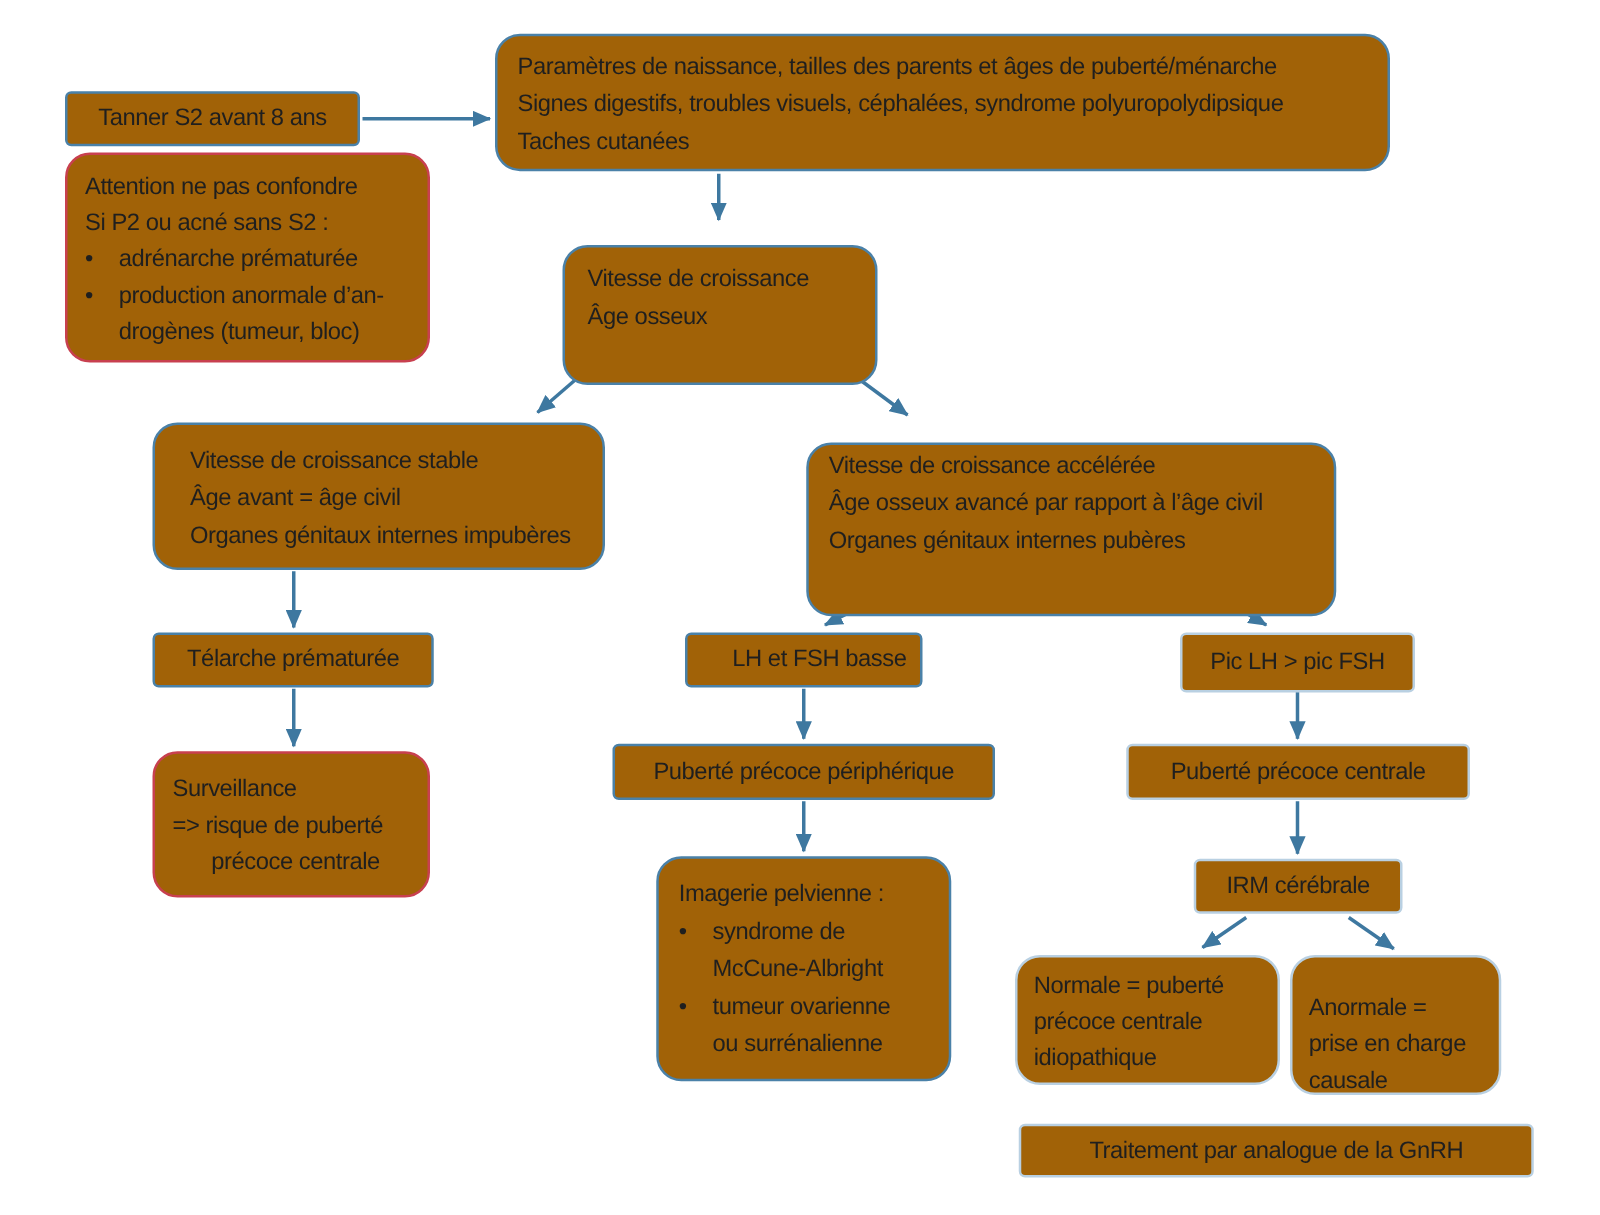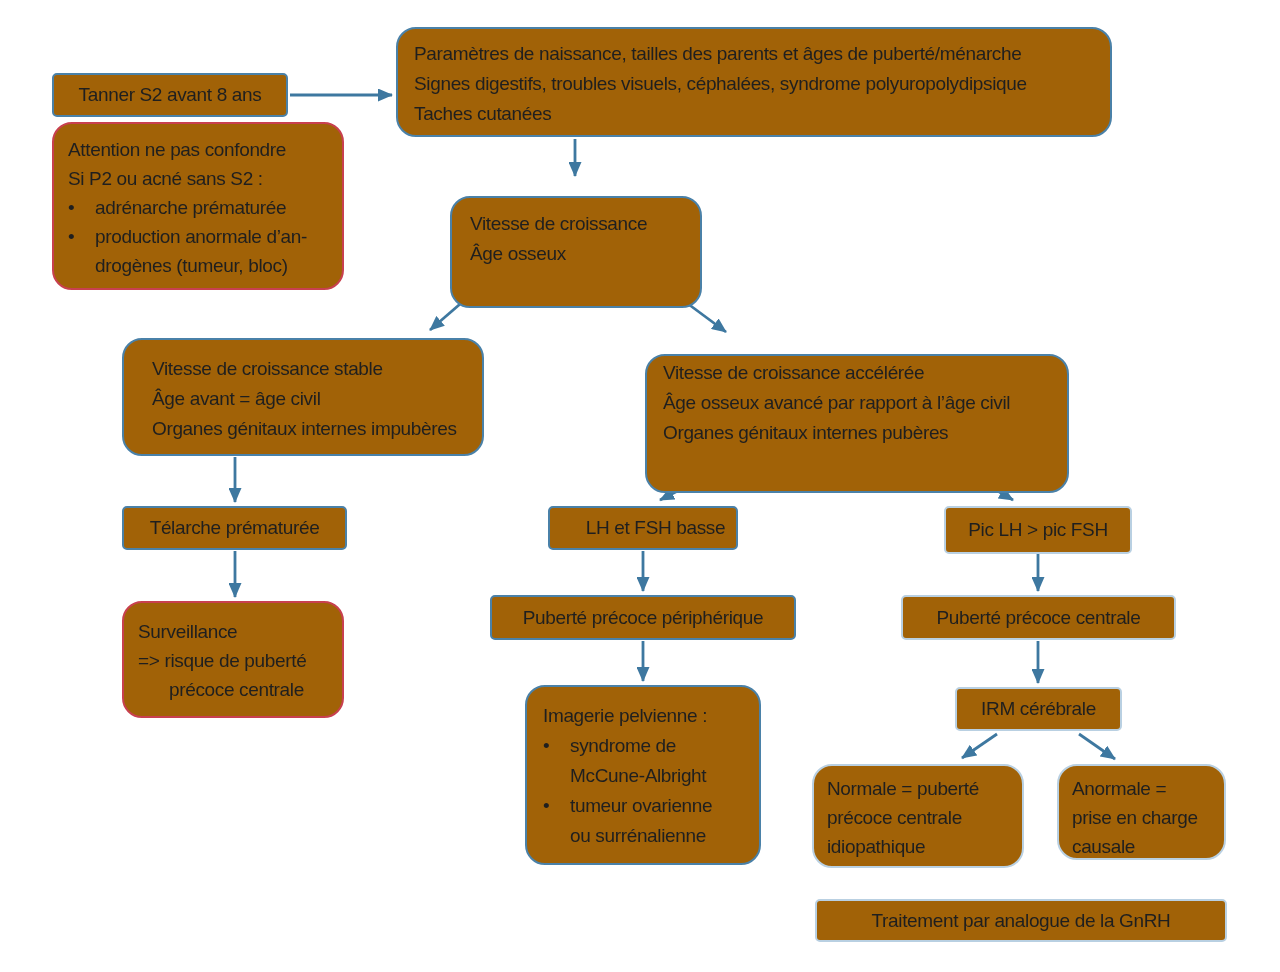--- a/index.html
+++ b/index.html
@@ -151,21 +151,21 @@
   <div class="node pill light" style="left:955px;top:687px;width:167px;height:44px;">
     <div class="line">IRM cérébrale</div>
   </div>
 
   <div class="node light" style="left:812px;top:764px;width:212px;height:104px;padding:8px 13px;line-height:29px;">
     <div class="line">Normale = puberté</div>
     <div class="line">précoce centrale</div>
     <div class="line">idiopathique</div>
   </div>
 
-  <div class="node light" style="left:1057px;top:764px;width:169px;height:96px;padding:8px 13px;line-height:29px;">
+  <div class="node light" style="left:1032px;top:764px;width:169px;height:112px;padding:26px 13px;line-height:29px;">
     <div class="line">Anormale =</div>
     <div class="line">prise en charge</div>
     <div class="line">causale</div>
   </div>
 
   <div class="node pill light" style="left:815px;top:899px;width:412px;height:43px;">
     <div class="line">Traitement par analogue de la GnRH</div>
   </div>
 
 </div>

